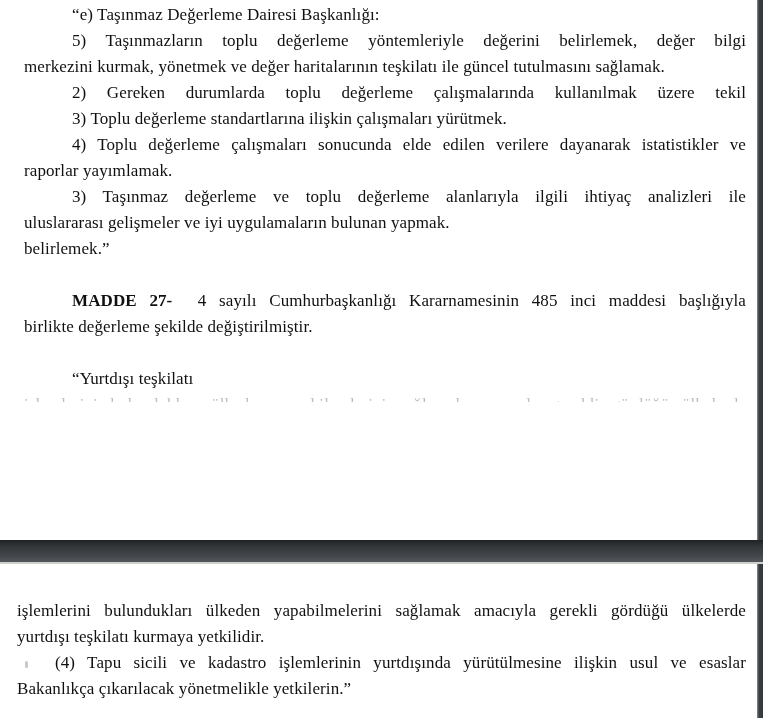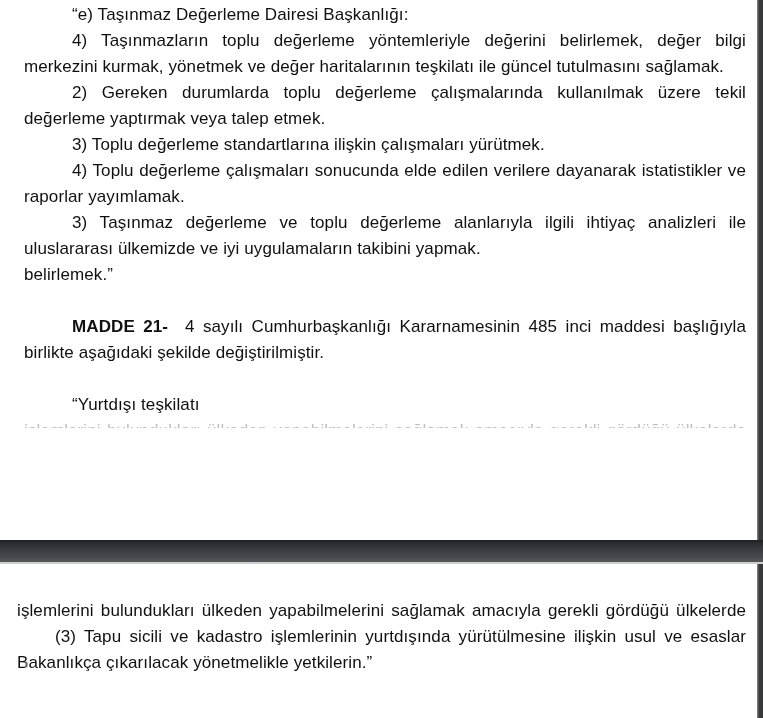--- a/index.html
+++ b/index.html
@@ -2,21 +2,21 @@
 <html><head>
 <meta charset="utf-8">
 <style>
   html, body { margin: 0; padding: 0; background: #ffffff; }
   .screen {
     position: relative;
     width: 763px;
     height: 718px;
     overflow: hidden;
     background: #ffffff;
-    font-family: Liberation Sans, sans-serif;
+    font-family: Liberation Serif, serif;
     color: #101010;
   }
 
   
   .right-strip {
     position: absolute;
     top: 0; right: 0;
     width: 6px; height: 718px;
     background: linear-gradient(to right, #8a8d8f 0, #3b3e41 2px, #35383b 100%);
     z-index: 2;
@@ -74,46 +74,46 @@
   }
 </style>
 </head>
 <body>
 
 <div class="screen">
 
   <div class="page-text page1-text">
 
     <div class="line indent">“e) Taşınmaz Değerleme Dairesi Başkanlığı:</div>
-      <div class="line indent just">4) Taşınmazların toplu değerleme yöntemleriyle değerini belirlemek, değer bilgi</div>
+      <div class="line indent just">5) Taşınmazların toplu değerleme yöntemleriyle değerini belirlemek, değer bilgi</div>
       <div class="line">merkezini kurmak, yönetmek ve değer haritalarının teşkilatı ile güncel tutulmasını sağlamak.</div>
       <div class="line indent just">2) Gereken durumlarda toplu değerleme çalışmalarında kullanılmak üzere tekil</div>
-      <div class="line">değerleme yaptırmak veya talep etmek.</div>
       <div class="line indent">3) Toplu değerleme standartlarına ilişkin çalışmaları yürütmek.</div>
       <div class="line indent just">4) Toplu değerleme çalışmaları sonucunda elde edilen verilere dayanarak istatistikler ve</div>
       <div class="line">raporlar yayımlamak.</div>
       <div class="line indent just">3) Taşınmaz değerleme ve toplu değerleme alanlarıyla ilgili ihtiyaç analizleri ile</div>
-      <div class="line">uluslararası ülkemizde ve iyi uygulamaların takibini yapmak.</div>
+      <div class="line">uluslararası gelişmeler ve iyi uygulamaların bulunan yapmak.</div>
       <div class="line">belirlemek.”</div>
       <div class="line blank"></div>
-      <div class="line indent just"><b>MADDE 21-</b>&nbsp; 4 sayılı Cumhurbaşkanlığı Kararnamesinin 485 inci maddesi başlığıyla</div>
-      <div class="line">birlikte aşağıdaki şekilde değiştirilmiştir.</div>
+      <div class="line indent just"><b>MADDE 27-</b>&nbsp; 4 sayılı Cumhurbaşkanlığı Kararnamesinin 485 inci maddesi başlığıyla</div>
+      <div class="line">birlikte değerleme şekilde değiştirilmiştir.</div>
       <div class="line blank"></div>
       <div class="line indent">“Yurtdışı teşkilatı</div>
       <div class="cutwrap">
       <div class="line just">işlemlerini bulundukları ülkeden yapabilmelerini sağlamak amacıyla gerekli gördüğü ülkelerde</div>
     </div>
   </div>
 
   <div class="page-separator"></div>
 
   <div class="page-text page2-text">
 
   <div class="line just">işlemlerini bulundukları ülkeden yapabilmelerini sağlamak amacıyla gerekli gördüğü ülkelerde</div>
-      <div class="line indent just">(3) Tapu sicili ve kadastro işlemlerinin yurtdışında yürütülmesine ilişkin usul ve esaslar</div>
+      <div class="line">yurtdışı teşkilatı kurmaya yetkilidir.</div>
+      <div class="line indent just">(4) Tapu sicili ve kadastro işlemlerinin yurtdışında yürütülmesine ilişkin usul ve esaslar</div>
       <div class="line">Bakanlıkça çıkarılacak yönetmelikle yetkilerin.”</div>
     </div>
 
   <div class="scan-speck"></div>
 
   <div class="right-strip"></div>
 
 </div>
 
 </body></html>

